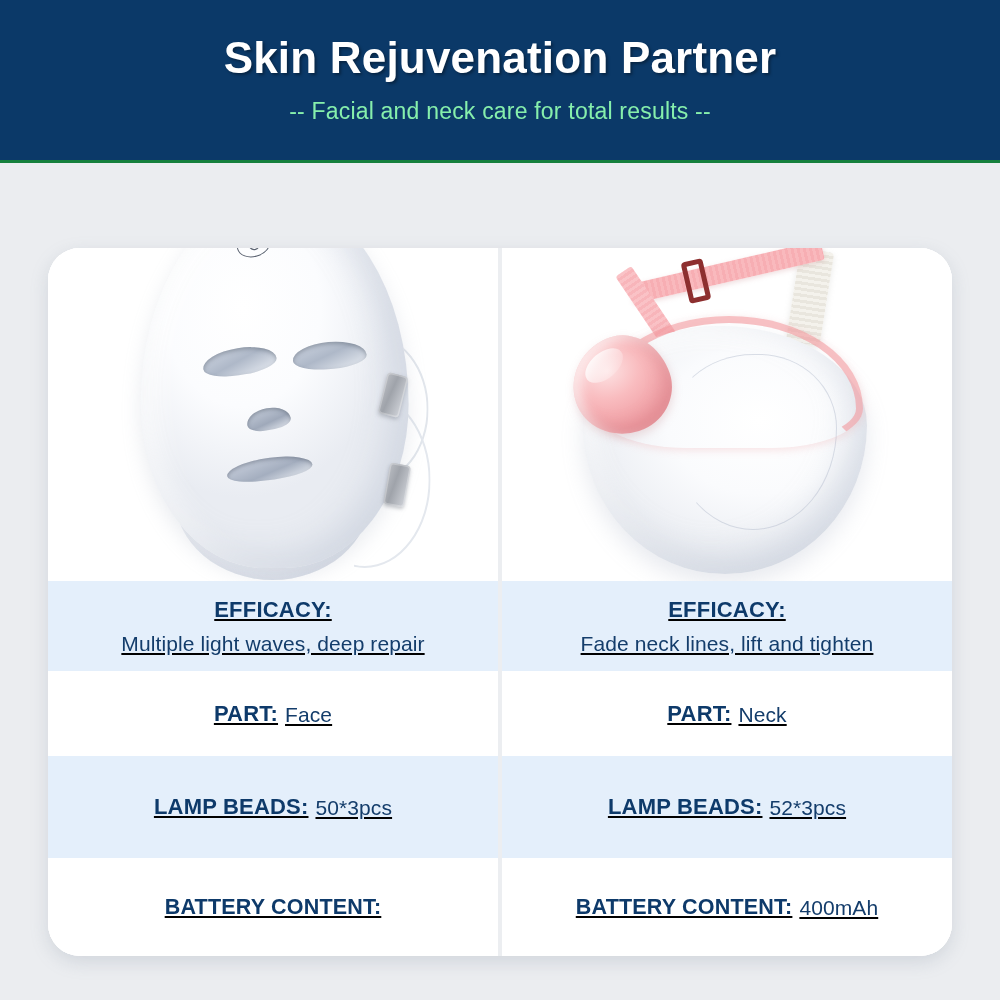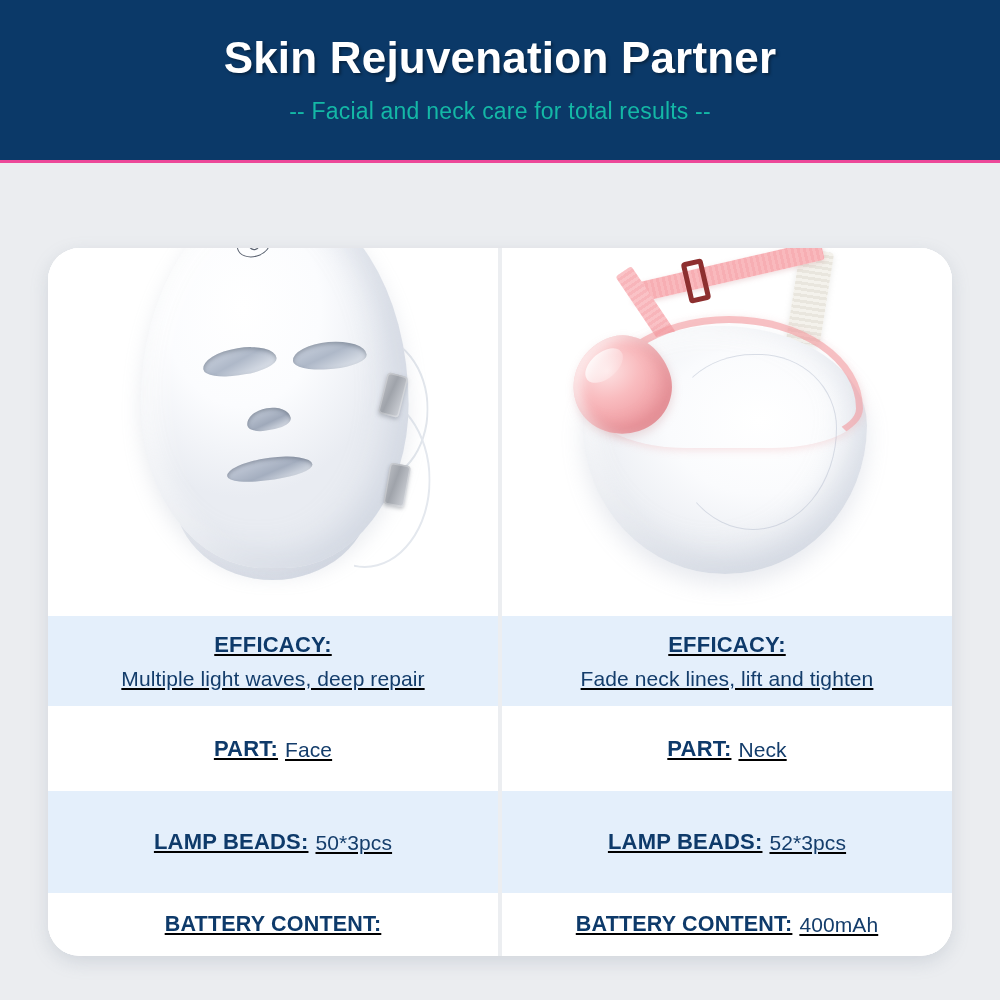--- a/index.html
+++ b/index.html
@@ -20,40 +20,40 @@
     background: #ebedf0;
   }
 
   
   .header {
     position: absolute;
     top: 0; left: 0;
     width: 1000px;
     height: 163px;
     background: #0b3968;
-    border-bottom: 3px solid #ec4899;
+    border-bottom: 3px solid #15803d;
     display: flex;
     flex-direction: column;
     align-items: center;
     justify-content: center;
   }
   .header-title {
     font-size: 44px;
     font-weight: bold;
     color: #ffffff;
     letter-spacing: 0.2px;
     line-height: 1.05;
     text-shadow: 2px 2px 3px rgba(0,0,0,0.35);
     white-space: nowrap;
   }
   .header-subtitle {
     margin-top: 17px;
     font-size: 23px;
     font-weight: normal;
-    color: #14b8a6;
+    color: #86efac;
     letter-spacing: 0.2px;
     white-space: nowrap;
   }
 
   
   .panel {
     position: absolute;
     top: 248px;
     left: 48px;
     width: 904px;
@@ -327,21 +327,21 @@
     text-align: center;
     color: #103a68;
     padding: 0 12px;
   }
   .spec-row.shade { background: #e4effb; }
   .spec-row.plain { background: #ffffff; }
 
   .r-efficacy { height: 90px; gap: 9px; }
   .r-part     { height: 85px; }
   .r-beads    { height: 102px; }
-  .r-battery  { height: 62px; }
+  .r-battery  { height: 98px; }
 
   .spec-label {
     font-size: 22px;
     font-weight: bold;
     color: #0e3a6a;
     letter-spacing: 0.2px;
   }
   .spec-value {
     font-size: 21px;
     font-weight: normal;

